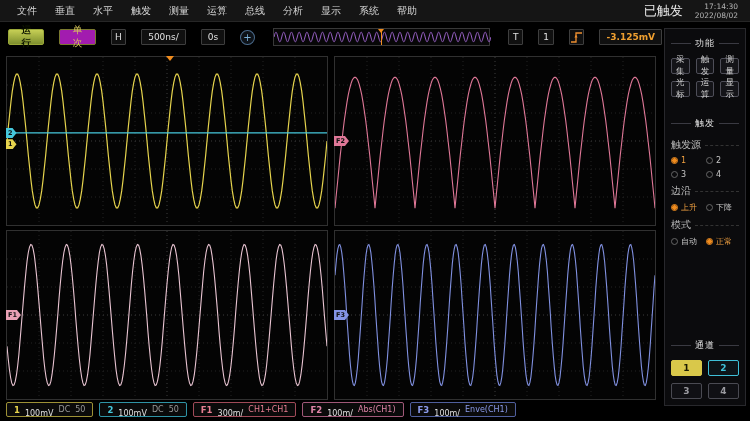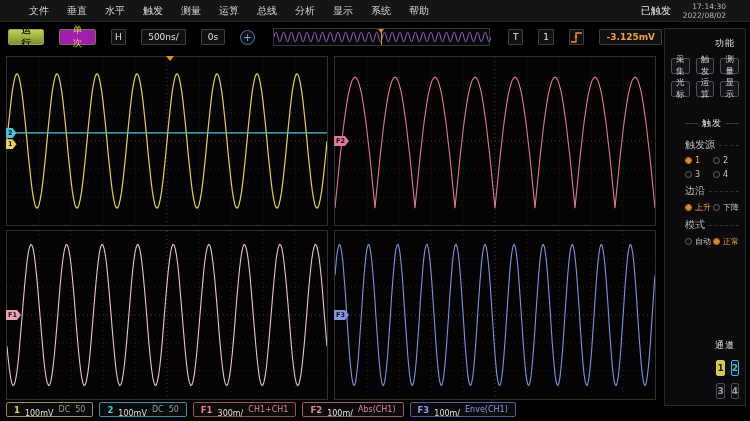--- a/index.html
+++ b/index.html
@@ -2,24 +2,24 @@
 <html><head>
 <meta charset="utf-8">
 <style>
   * { margin:0; padding:0; box-sizing:border-box; }
   html,body { width:750px; height:421px; background:#000; overflow:hidden;
     font-family:"DejaVu Sans", sans-serif; color:#ddd; }
   .app { position:relative; width:750px; height:421px; background:#000; }
 
   
   .menubar { position:absolute; left:0; top:0; right:0; height:22px; background:#151515;
-    border-bottom:1px solid #262626; display:flex; align-items:center; padding:0 20px; }
+    border-bottom:1px solid #262626; display:flex; align-items:center; padding:0 8px; }
   .menu-item { padding:0 9px; font-size:10px; color:#d5d5d5; line-height:22px; cursor:default; }
   .menu-spacer { flex:1; }
-  .trig-state { font-size:10px; color:#e8e8e8; margin-right:12px; }
+  .trig-state { font-size:13px; color:#e8e8e8; margin-right:12px; }
   .datetime { font-size:7.5px; color:#b5b5b5; line-height:9px; text-align:right; margin-right:4px; }
 
   
   .toolbar { position:absolute; left:0; top:22px; width:662px; height:30px; display:flex;
     align-items:center; gap:15px; padding-left:8px; }
   .tb-btn { height:16px; padding:0 8px; font-size:9.5px; border-radius:2px; display:flex;
     align-items:center; font-family:inherit; cursor:pointer; }
   .tb-btn.run { background:linear-gradient(#c6cf55,#7e8f2e); color:#101800; border:1px solid #9aa838; font-weight:bold; }
   .tb-btn.single { background:#a21caf; color:#d8c85a; border:1px solid #7a7a2e; }
   .tb-box { height:16px; border:1px solid #3e3e3e; background:#101010; color:#e0e0e0; font-size:9px;
@@ -57,21 +57,21 @@
   .ch-box .val { color:#e0e0e0;margin-top:8px; }
   .ch-box .sub { color:#9a9a9a; }
   .c1 { border-color:#9d9136; } .c1 .cid { color:#e6d44e; }
   .c2 { border-color:#2f93a5; } .c2 .cid { color:#46c8dc; }
   .c3 { border-color:#a04a58; } .c3 .cid,.c3 .fn { color:#e87f92; }
   .c4 { border-color:#a05878; } .c4 .cid,.c4 .fn { color:#e085a8; }
   .c5 { border-color:#505f9d; } .c5 .cid,.c5 .fn { color:#8c9cec; }
 
   
   .sidebar { position:absolute; left:664px; top:28px; width:82px; height:378px; background:#0b0b0d;
-    border:1px solid #28282c; padding:6px; display:flex; flex-direction:column;align-items:flex-end; }
+    border:1px solid #28282c; padding:6px; display:flex; flex-direction:column; }
   .side-header { display:flex; align-items:center; gap:4px; color:#e0e0e0; font-size:9px;
     letter-spacing:1px; margin:2px 0 8px; }
   .side-header::before, .side-header::after { content:""; flex:1; height:1px; background:#3a3a42; }
   .fn-grid { display:grid; grid-template-columns:1fr 1fr 1fr; gap:7px 6px; margin-bottom:14px; }
   .fn-btn { height:16px; border:1px solid #4e4e58; color:#d0d0d0; background:#141418; display:flex;
     align-items:center; justify-content:center; font-size:8.5px; border-radius:2px; font-family:inherit; cursor:pointer; }
   .trig-section .side-header { margin-top:6px; }
   .sub-label { display:flex; align-items:center; gap:4px; color:#b8b8b8; font-size:10px; margin:5px 0 4px; }
   .sub-label::after { content:""; flex:1; border-top:1px dashed #333; }
   .radio-grid { display:grid; grid-template-columns:1fr 1fr; gap:5px 2px; margin-bottom:3px; }

